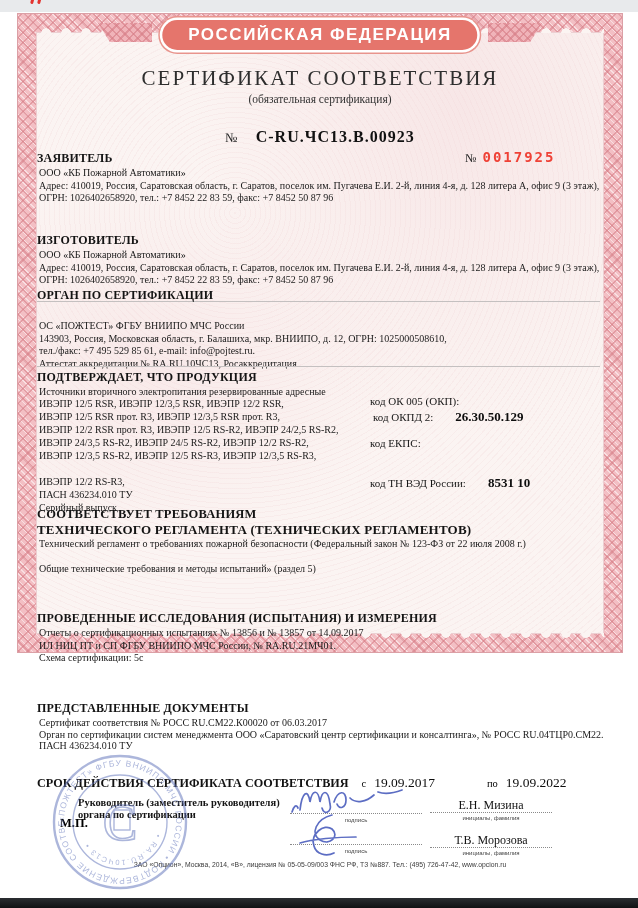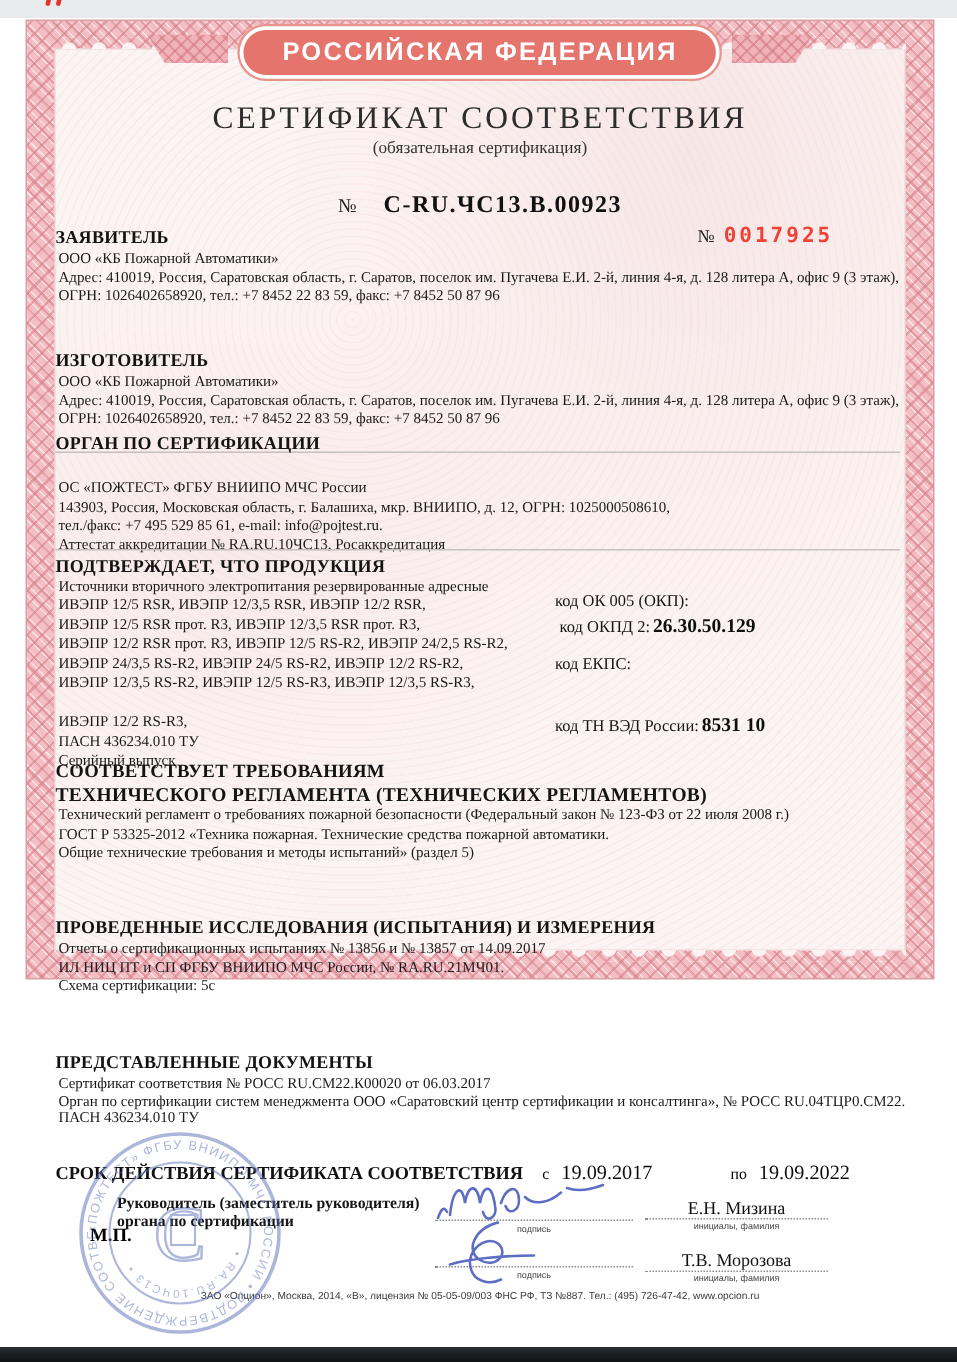--- a/index.html
+++ b/index.html
@@ -67,21 +67,21 @@
 
   .h{position:absolute;font:700 12px "Liberation Serif", serif;color:#141414;letter-spacing:.2px;white-space:nowrap;z-index:2;}
   .t{position:absolute;font:400 10px "Liberation Serif", serif;color:#1a1a1a;white-space:nowrap;z-index:2;}
   .divider{position:absolute;left:19px;right:22px;border-top:1px solid #c4c0c0;z-index:2;}
 
   .serial{position:absolute;left:447px;top:134px;white-space:nowrap;z-index:2;}
   .serial .nsign{font:400 12px "Liberation Serif", serif;color:#222;margin-right:6px;}
   .serial .nval{font:700 14px "DejaVu Sans Mono", monospace;color:#ef4136;letter-spacing:2px;}
 
   .codes-label{position:absolute;font:400 11px "Liberation Serif", serif;color:#161616;white-space:nowrap;z-index:2;}
-  .codes-label .code-value{font:700 13px "Liberation Serif", serif;margin-left:2px;color:#0e0e0e;}
+  .codes-label .code-value{font:700 13px "Liberation Serif", serif;margin-left:22px;color:#0e0e0e;}
 
   .validity{position:absolute;left:19px;top:759px;white-space:nowrap;z-index:2;}
   .validity .vh{font:700 12.2px "Liberation Serif", serif;color:#121212;}
   .validity .vl{font:400 10.5px "Liberation Serif", serif;margin-left:13px;}
   .validity .vd{font:400 13.5px "Liberation Serif", serif;margin-left:8px;color:#0d0d0d;}
   .validity .vl2{font:400 10.5px "Liberation Serif", serif;margin-left:52px;}
 
   .sig-label{position:absolute;left:60px;width:210px;text-align:left;
     font:700 10.5px/12px "Liberation Serif", serif;color:#151515;z-index:2;}
   .mp{position:absolute;left:42px;top:802px;font:700 12.5px "Liberation Serif", serif;z-index:2;}
@@ -161,21 +161,20 @@
     <span>код ОКПД 2:</span><span class="code-value">26.30.50.129</span>
   </div>
   <div class="codes-label" style="left:352px;top:423px;">код ЕКПС:</div>
   <div class="codes-label" style="left:352px;top:461px;">
     <span>код ТН ВЭД России:</span><span class="code-value">8531 10</span>
   </div>
 
   <div class="h" style="left:19px;top:493px;font-size:12.5px;">СООТВЕТСТВУЕТ ТРЕБОВАНИЯМ</div>
   <div class="h" style="left:19px;top:508px;font-size:13px;">ТЕХНИЧЕСКОГО РЕГЛАМЕНТА (ТЕХНИЧЕСКИХ РЕГЛАМЕНТОВ)</div>
   <div class="t" style="left:21px;top:524px;">Технический регламент о требованиях пожарной безопасности (Федеральный закон № 123-ФЗ от 22 июля 2008 г.)</div>
-  <div class="t" style="left:21px;top:536.5px;">ГОСТ Р 53325-2012 «Техника пожарная. Технические средства пожарной автоматики.</div>
   <div class="t" style="left:21px;top:549px;">Общие технические требования и методы испытаний» (раздел 5)</div>
 
   <div class="h" style="left:19px;top:597px;">ПРОВЕДЕННЫЕ ИССЛЕДОВАНИЯ (ИСПЫТАНИЯ) И ИЗМЕРЕНИЯ</div>
   <div class="t" style="left:21px;top:613px;">Отчеты о сертификационных испытаниях № 13856 и № 13857 от 14.09.2017</div>
   <div class="t" style="left:21px;top:625.5px;">ИЛ НИЦ ПТ и СП ФГБУ ВНИИПО МЧС России, № RA.RU.21МЧ01.</div>
   <div class="t" style="left:21px;top:638px;">Схема сертификации: 5с</div>
 
   <div class="h" style="left:19px;top:687px;">ПРЕДСТАВЛЕННЫЕ ДОКУМЕНТЫ</div>
   <div class="t" style="left:21px;top:703px;">Сертификат соответствия № РОСС RU.СМ22.К00020 от 06.03.2017</div>
   <div class="t" style="left:21px;top:714.5px;">Орган по сертификации систем менеджмента ООО «Саратовский центр сертификации и консалтинга», № РОСС RU.04ТЦР0.СМ22.</div>

